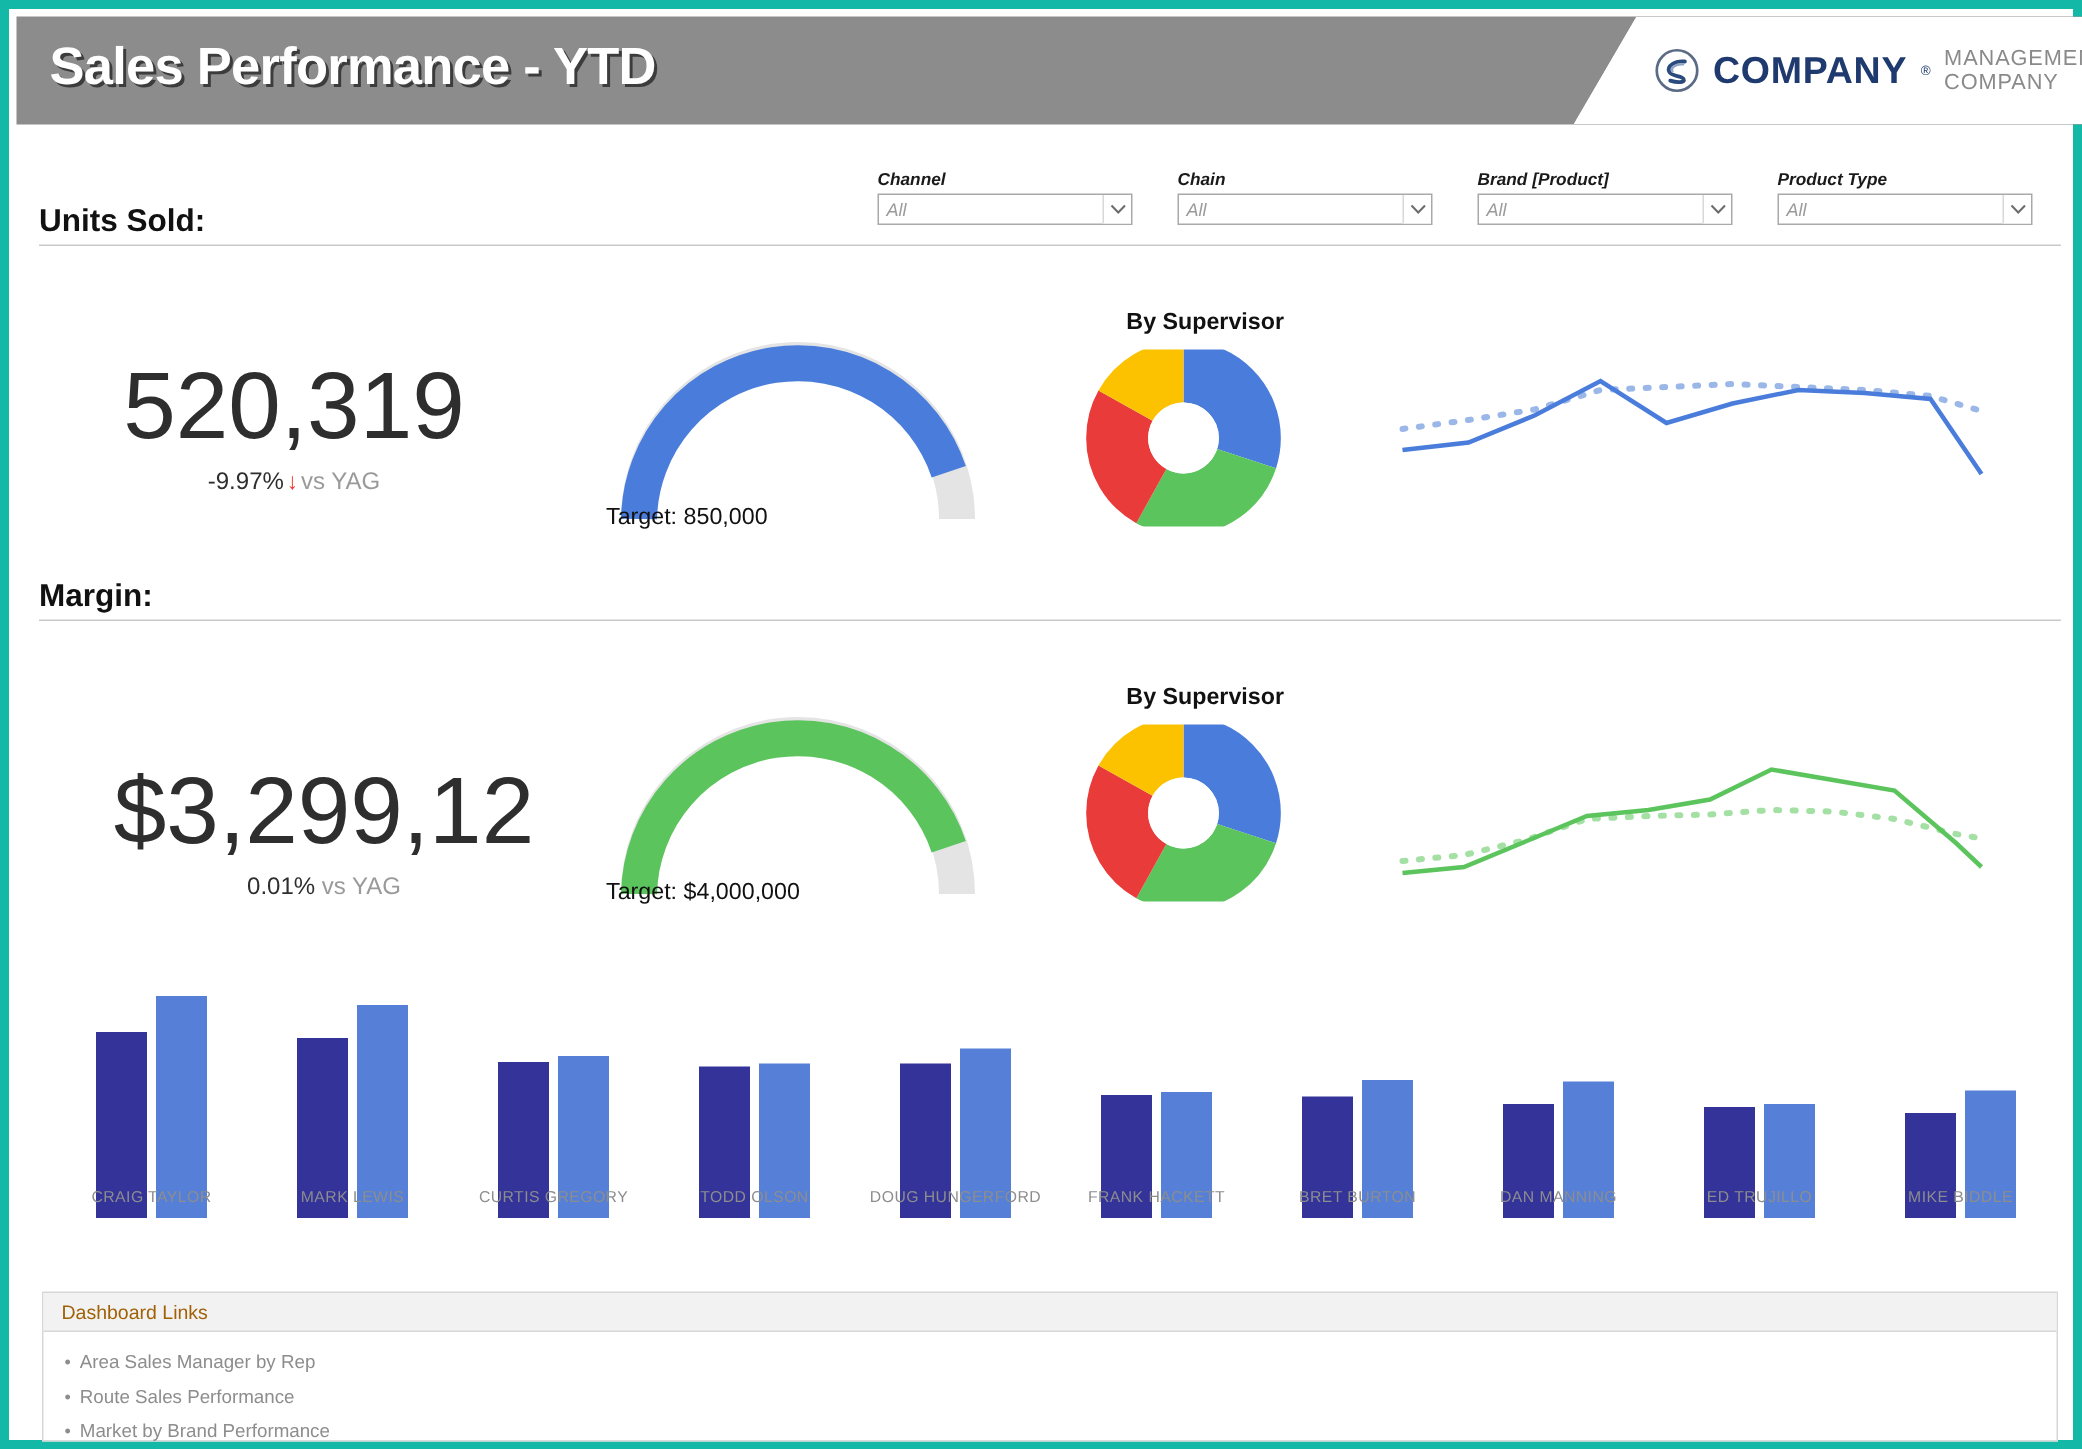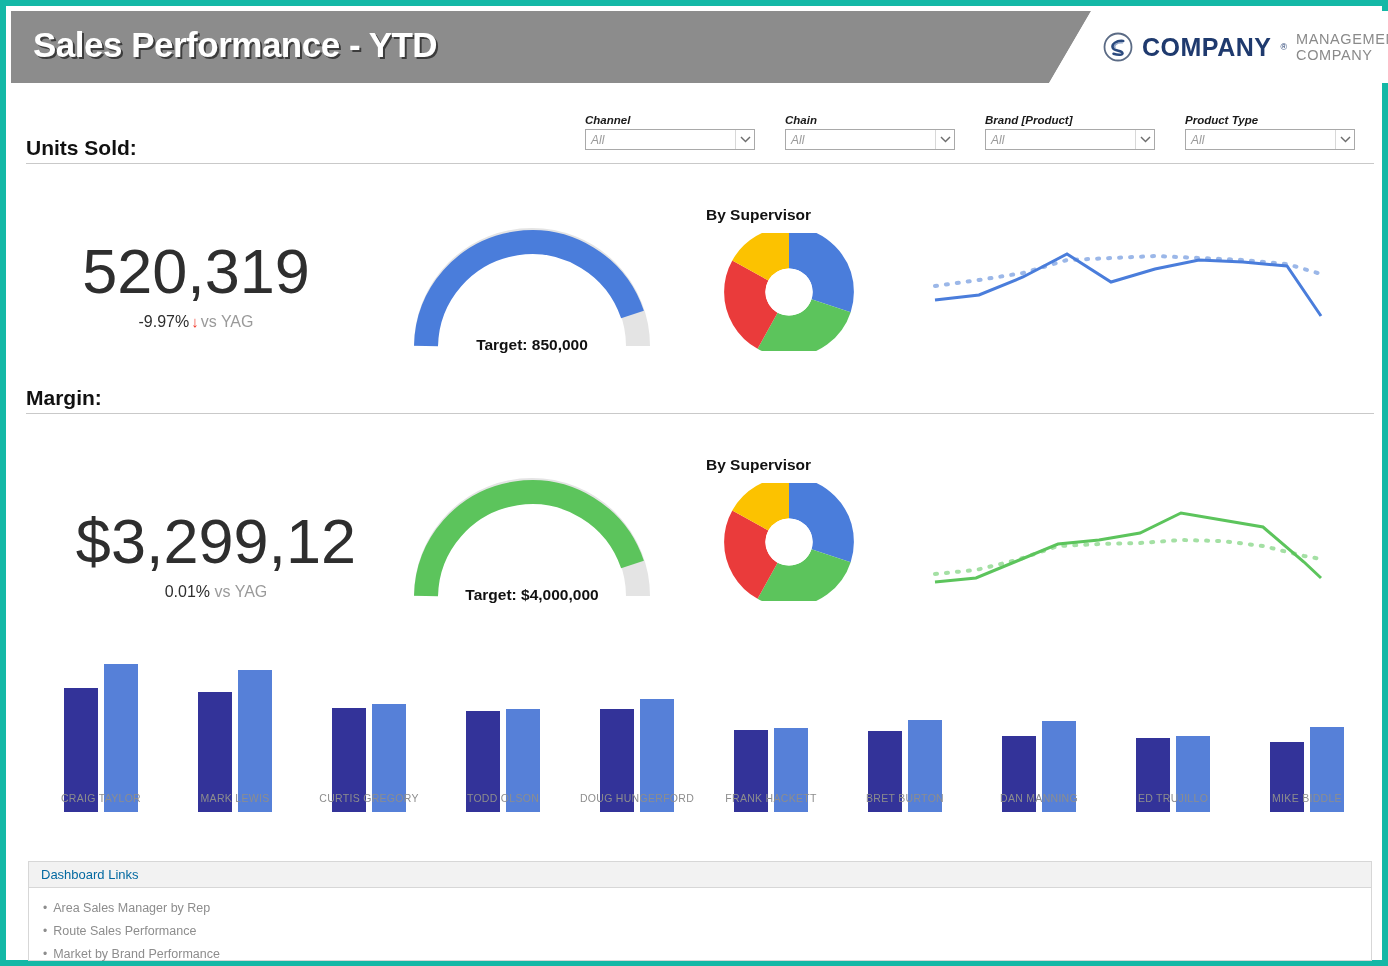--- a/index.html
+++ b/index.html
@@ -99,29 +99,29 @@
   .kpi-sub {
     margin-top: 10px; font-size: 16px; color: #2e2e2e;
     white-space: nowrap;
   }
   .kpi-sub .down-arrow { color: #f0392b; font-size: 15px; padding: 0 2px; }
   .kpi-sub .yag { color: #9a9a9a; }
 
   
   .gauge { position: absolute; }
   .gauge-target {
-    position: absolute; width: 100%; text-align: center;
-    font-size: 15.5px; font-weight: bold; color: #111;
+    position: absolute; width: 100%; 
+    font-size: 15.5px; font-weight: normal; color: #111;
     white-space: nowrap;
   }
 
   
   .donut-wrap { position: absolute; }
   .donut-title {
-    position: absolute; width: 100%; text-align: left;
+    position: absolute; width: 100%; text-align: right;
     font-size: 15.5px; font-weight: bold; color: #111;
   }
 
   
   .spark { position: absolute; }
 
   
   #barchart { position: absolute; left: 20px; top: 640px; width: 1348px; height: 196px; }
   .bar-group { position: absolute; bottom: 30px; height: 166px; }
   .bar {
@@ -137,21 +137,21 @@
 
   
   #links-panel {
     position: absolute; left: 22px; top: 855px;
     width: 1344px; height: 100px;
     border: 1px solid #d7d7d7; background: #ffffff;
   }
   #links-head {
     height: 26px; background: #f2f2f2; border-bottom: 1px solid #d7d7d7;
     display: flex; align-items: center; padding-left: 12px;
-    font-size: 13px; color: #0369a1;
+    font-size: 13px; color: #a16207;
   }
   #links-list { padding: 9px 0 0 14px; }
   .link-item {
     font-size: 12.5px; color: #8d8d8d; line-height: 23px;
     white-space: nowrap;
   }
   .link-item .bullet { color: #8d8d8d; padding-right: 6px; font-size: 12px; }
 </style>
 </head>
 <body>

